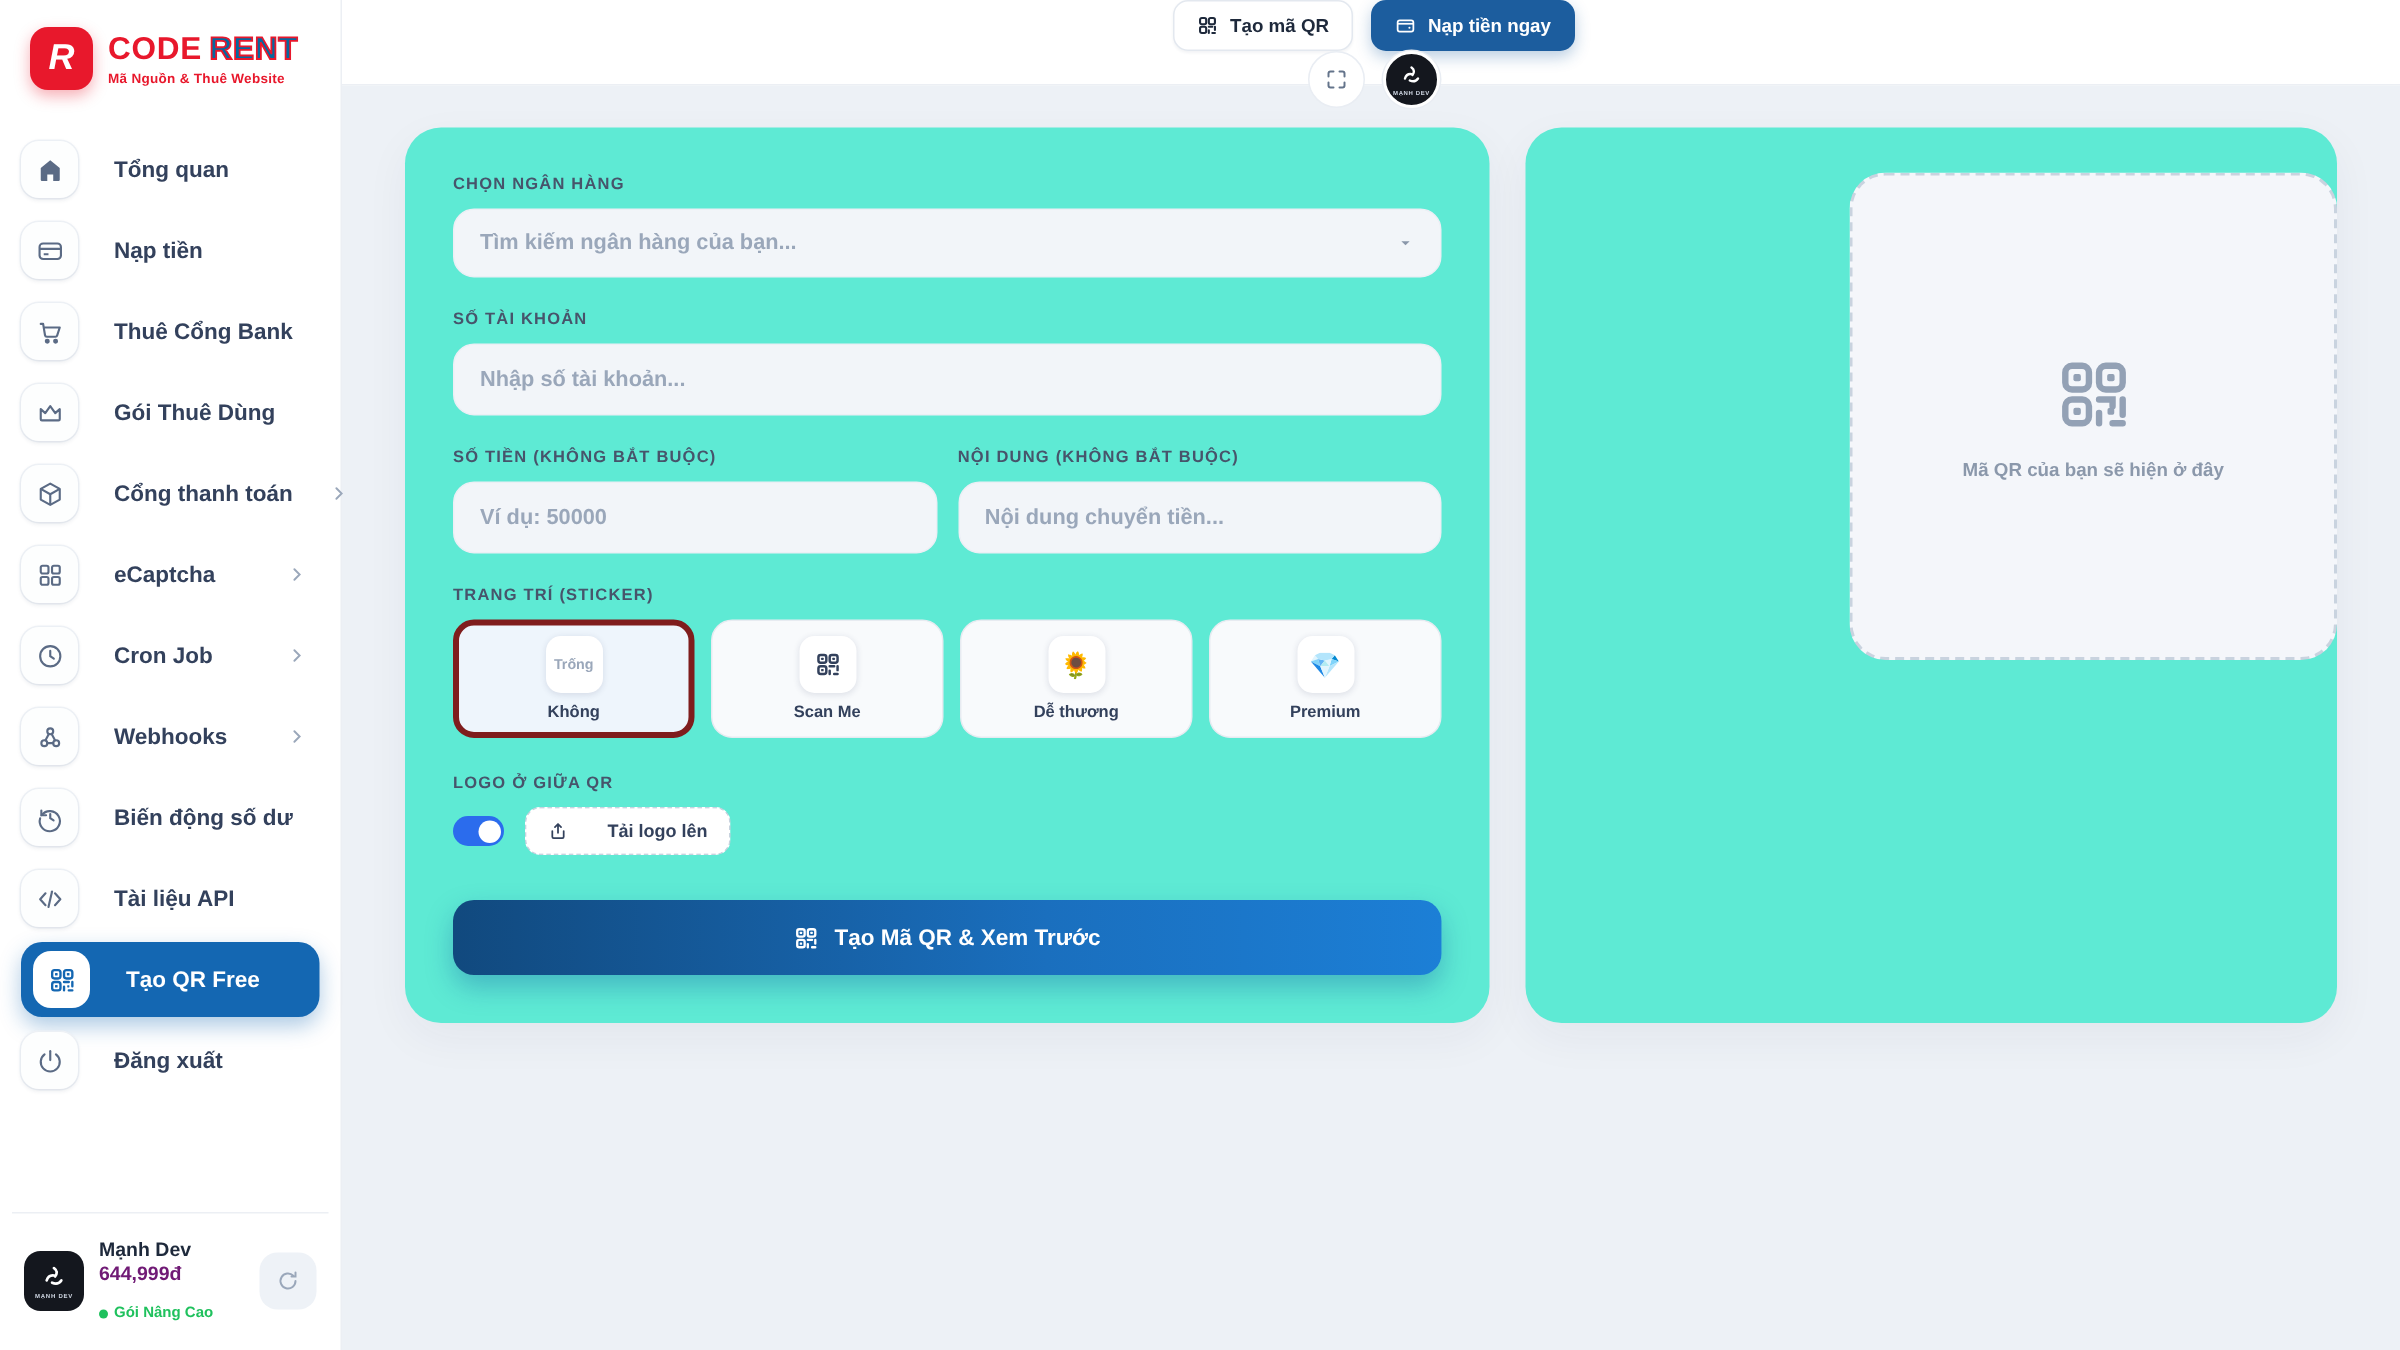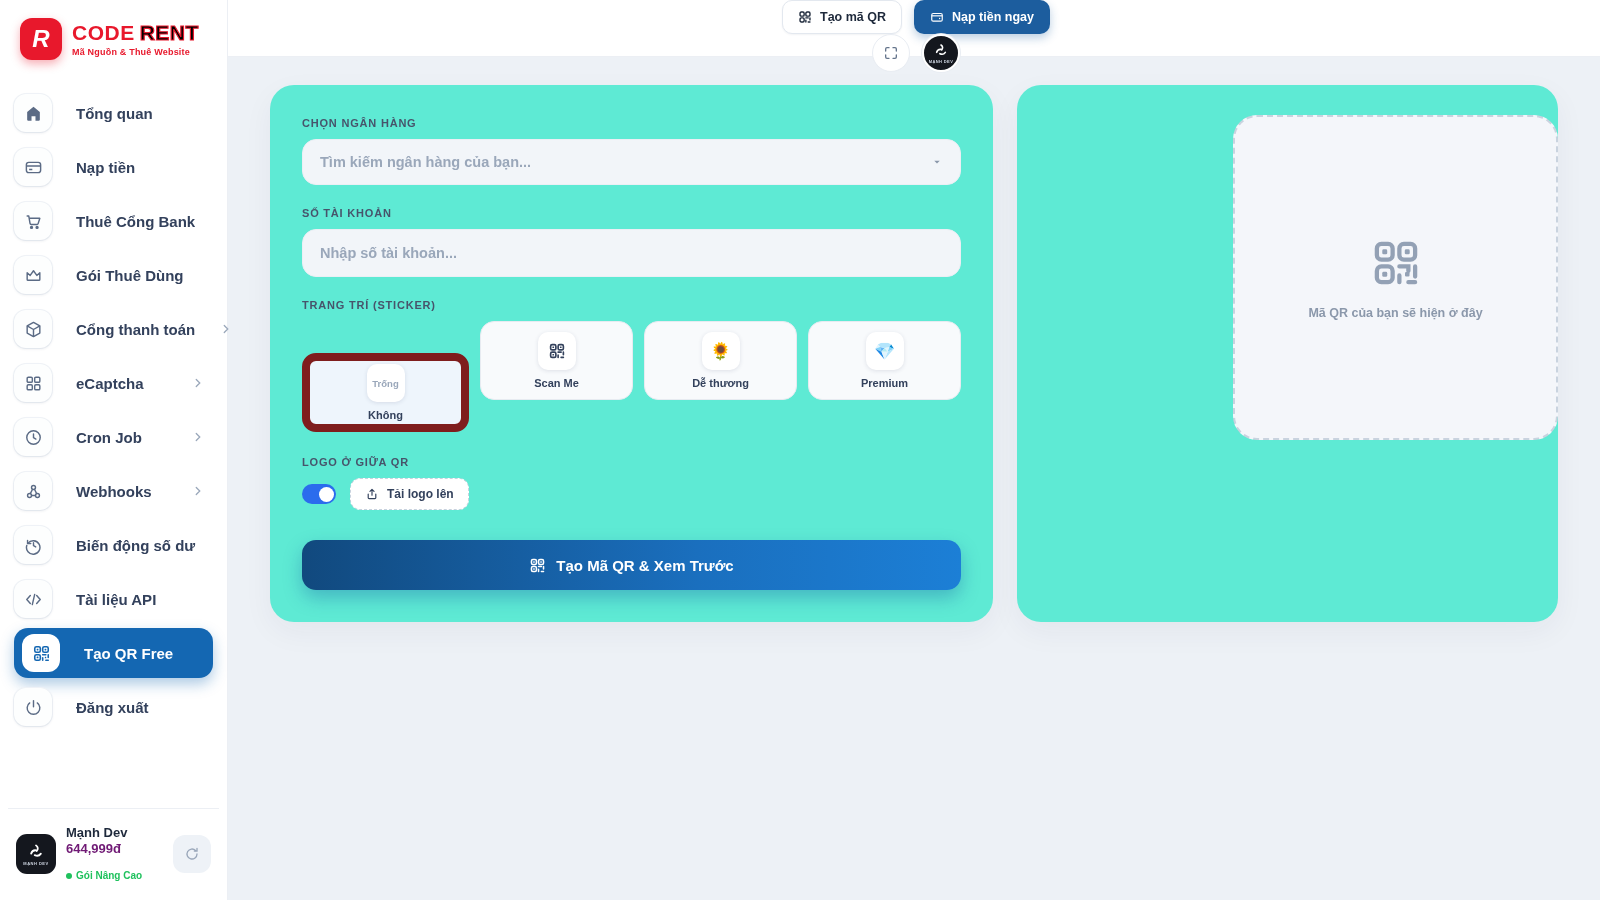--- a/index.html
+++ b/index.html
@@ -21,21 +21,21 @@
   .logo-row { display:flex; align-items:center; gap:10px; padding:18px 14px 14px 20px; }
   .logo-mark {
     width:42px; height:42px; background:#e8182c; border-radius:12px;
     display:flex; align-items:center; justify-content:center;
     color:#fff; font-size:24px; font-weight:bold; font-style:italic;
     box-shadow:0 4px 10px rgba(232,24,44,.35);
   }
   .logo-text-top { display:flex; gap:5px; align-items:baseline; }
   .logo-code { color:#e8182c; font-weight:bold; font-size:21px; letter-spacing:.5px; }
   .logo-rent {
-    color:#000000; font-weight:bold; font-size:21px; letter-spacing:.5px;
+    color:#0369a1; font-weight:bold; font-size:21px; letter-spacing:.5px;
     -webkit-text-stroke:1.2px #e8182c;
   }
   .logo-tagline { color:#e8182c; font-size:9px; font-weight:bold; margin-top:2px; letter-spacing:.2px; }
 
   .nav { flex:1; padding:12px 14px 0 14px; }
   .nav-item {
     display:flex; align-items:center; gap:24px; height:54px;
     cursor:pointer; border-radius:14px; padding:0 8px 0 0;
   }
   .icon-box {
@@ -136,41 +136,41 @@
   .caret svg { width:12px; height:12px; }
   .two-col { display:flex; gap:14px; }
   .two-col > div { flex:1; }
 
   .sticker-row { display:flex; gap:11px; margin-bottom:24px; }
   .sticker-card {
     flex:1; height:79px; background:#f8fafc; border:1.5px solid #e7ebf1; border-radius:14px;
     display:flex; flex-direction:column; align-items:center; justify-content:center; gap:7px;
     cursor:pointer;
   }
-  .sticker-card.selected { background:#eef5fc; border:8px solid #7f1d1d;margin-top:32px; }
+  .sticker-card.selected { background:#eef5fc; border:4px solid #7f1d1d; }
   .sticker-thumb {
     width:38px; height:38px; background:#ffffff; border-radius:10px;
     display:flex; align-items:center; justify-content:center;
     box-shadow:0 1px 4px rgba(30,45,80,.12); font-size:17px;
   }
   .sticker-thumb .thumb-text { font-size:9.5px; font-weight:bold; color:#9aa7ba; }
   .sticker-thumb svg { width:18px; height:18px; color:#33415c; }
   .sticker-label { font-size:11px; font-weight:bold; color:#33415c; }
 
   .logo-toggle-row { display:flex; align-items:center; gap:14px; margin-bottom:30px; }
   .toggle {
     width:34px; height:20px; background:#2b6ced; border-radius:10px; position:relative;
     cursor:pointer; border:none;
   }
   .toggle .knob {
     position:absolute; right:2.5px; top:2.5px; width:15px; height:15px;
     background:#fff; border-radius:50%;
   }
   .upload-btn {
-    display:flex; align-items:center; gap:8px; background:#fff;
+    display:flex; align-items:center; gap:26px; background:#fff;
     border:1.5px dashed #c8d2de; border-radius:10px; padding:8px 14px;
     font-family:inherit; font-size:12px; font-weight:bold; color:#33415c; cursor:pointer;
   }
   .upload-btn svg { width:14px; height:14px; color:#33415c; }
 
   .submit-btn {
     width:100%; height:50px; border:none; border-radius:14px;
     background:linear-gradient(90deg,#11497e 0%,#1a6fbe 60%,#1c7fd6 100%);
     color:#fff; font-family:inherit; font-size:15px; font-weight:bold;
     display:flex; align-items:center; justify-content:center; gap:10px; cursor:pointer;
@@ -440,20 +440,30 @@
         <span class="caret">
           <svg viewBox="0 0 24 24" fill="currentColor">
               <path d="M6.5 9.5 12 15l5.5-5.5z"></path>
             </svg>
         </span>
       </div>
 
       <div class="field-label">SỐ TÀI KHOẢN</div>
       <input class="input-box" type="text" placeholder="Nhập số tài khoản..." style="">
 
+      <div class="two-col">
+        <div>
+          <div class="field-label">SỐ TIỀN (KHÔNG BẮT BUỘC)</div>
+          <input class="input-box" type="text" placeholder="Ví dụ: 50000" style="">
+        </div>
+        <div>
+          <div class="field-label">NỘI DUNG (KHÔNG BẮT BUỘC)</div>
+          <input class="input-box" type="text" placeholder="Nội dung chuyển tiền..." style="">
+        </div>
+      </div>
 
       <div class="field-label">TRANG TRÍ (STICKER)</div>
       <div class="sticker-row">
         <div class="sticker-card selected">
           <div class="sticker-thumb">
             <span class="thumb-text">Trống</span>
           </div>
           <div class="sticker-label">Không</div>
         </div>
         <div class="sticker-card">

